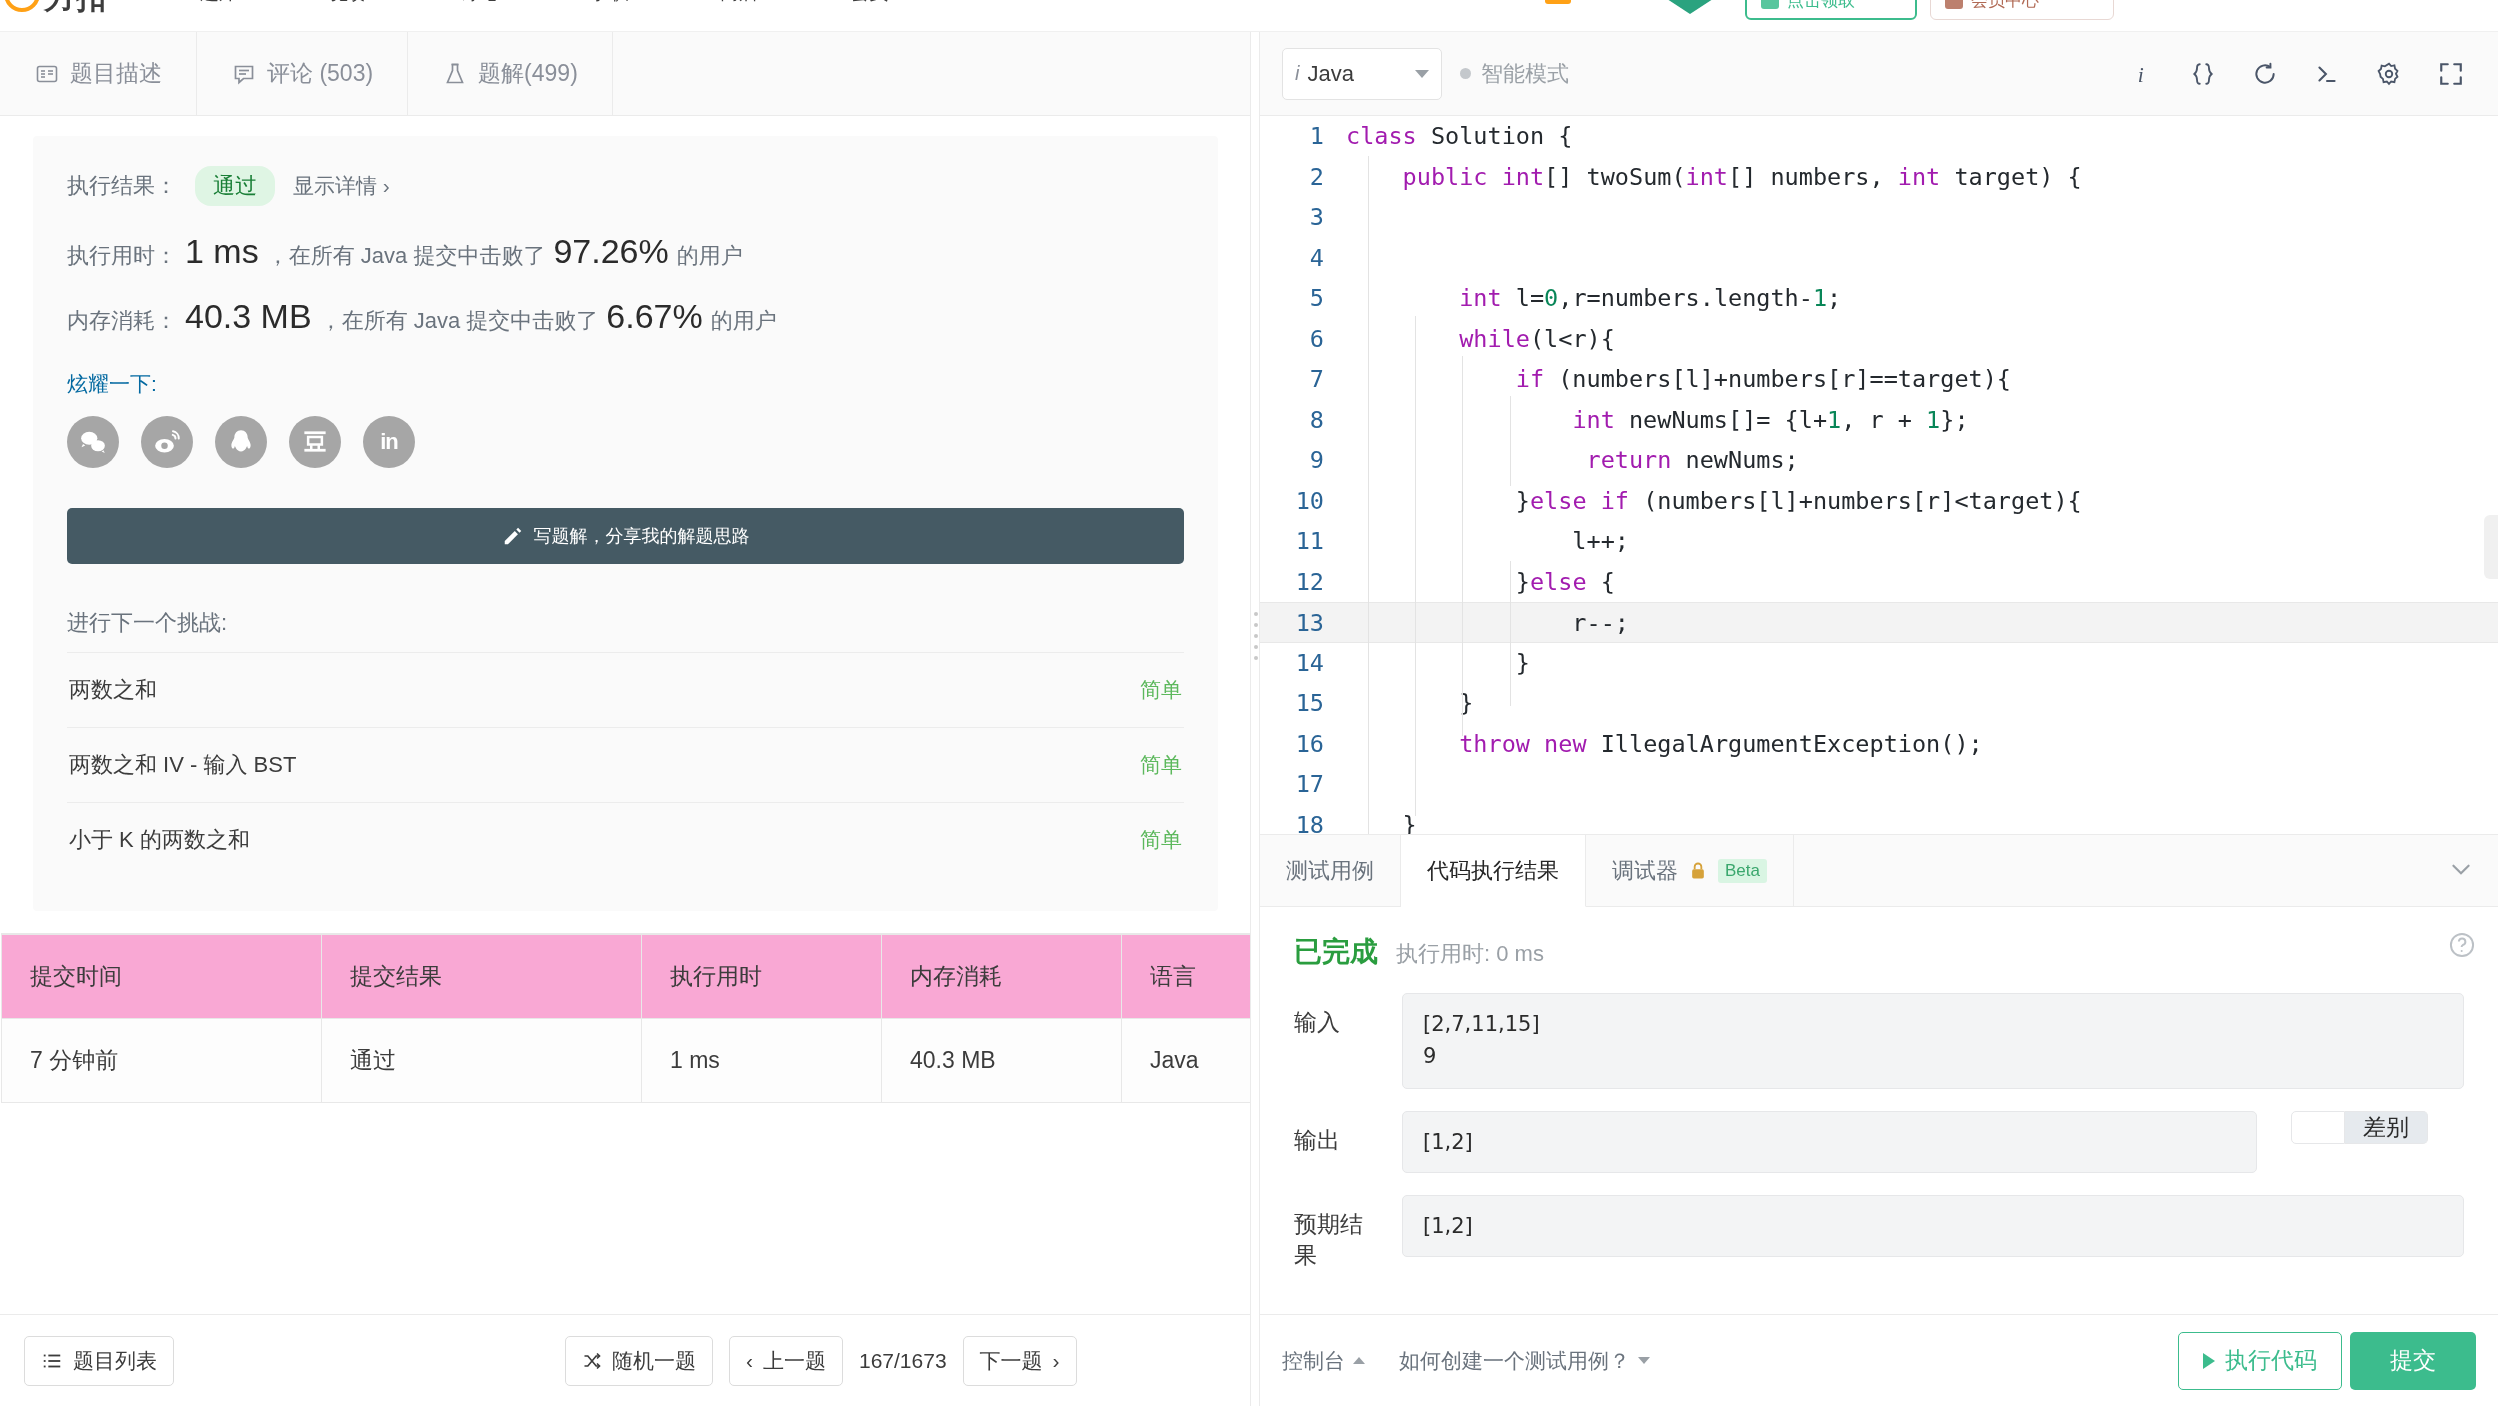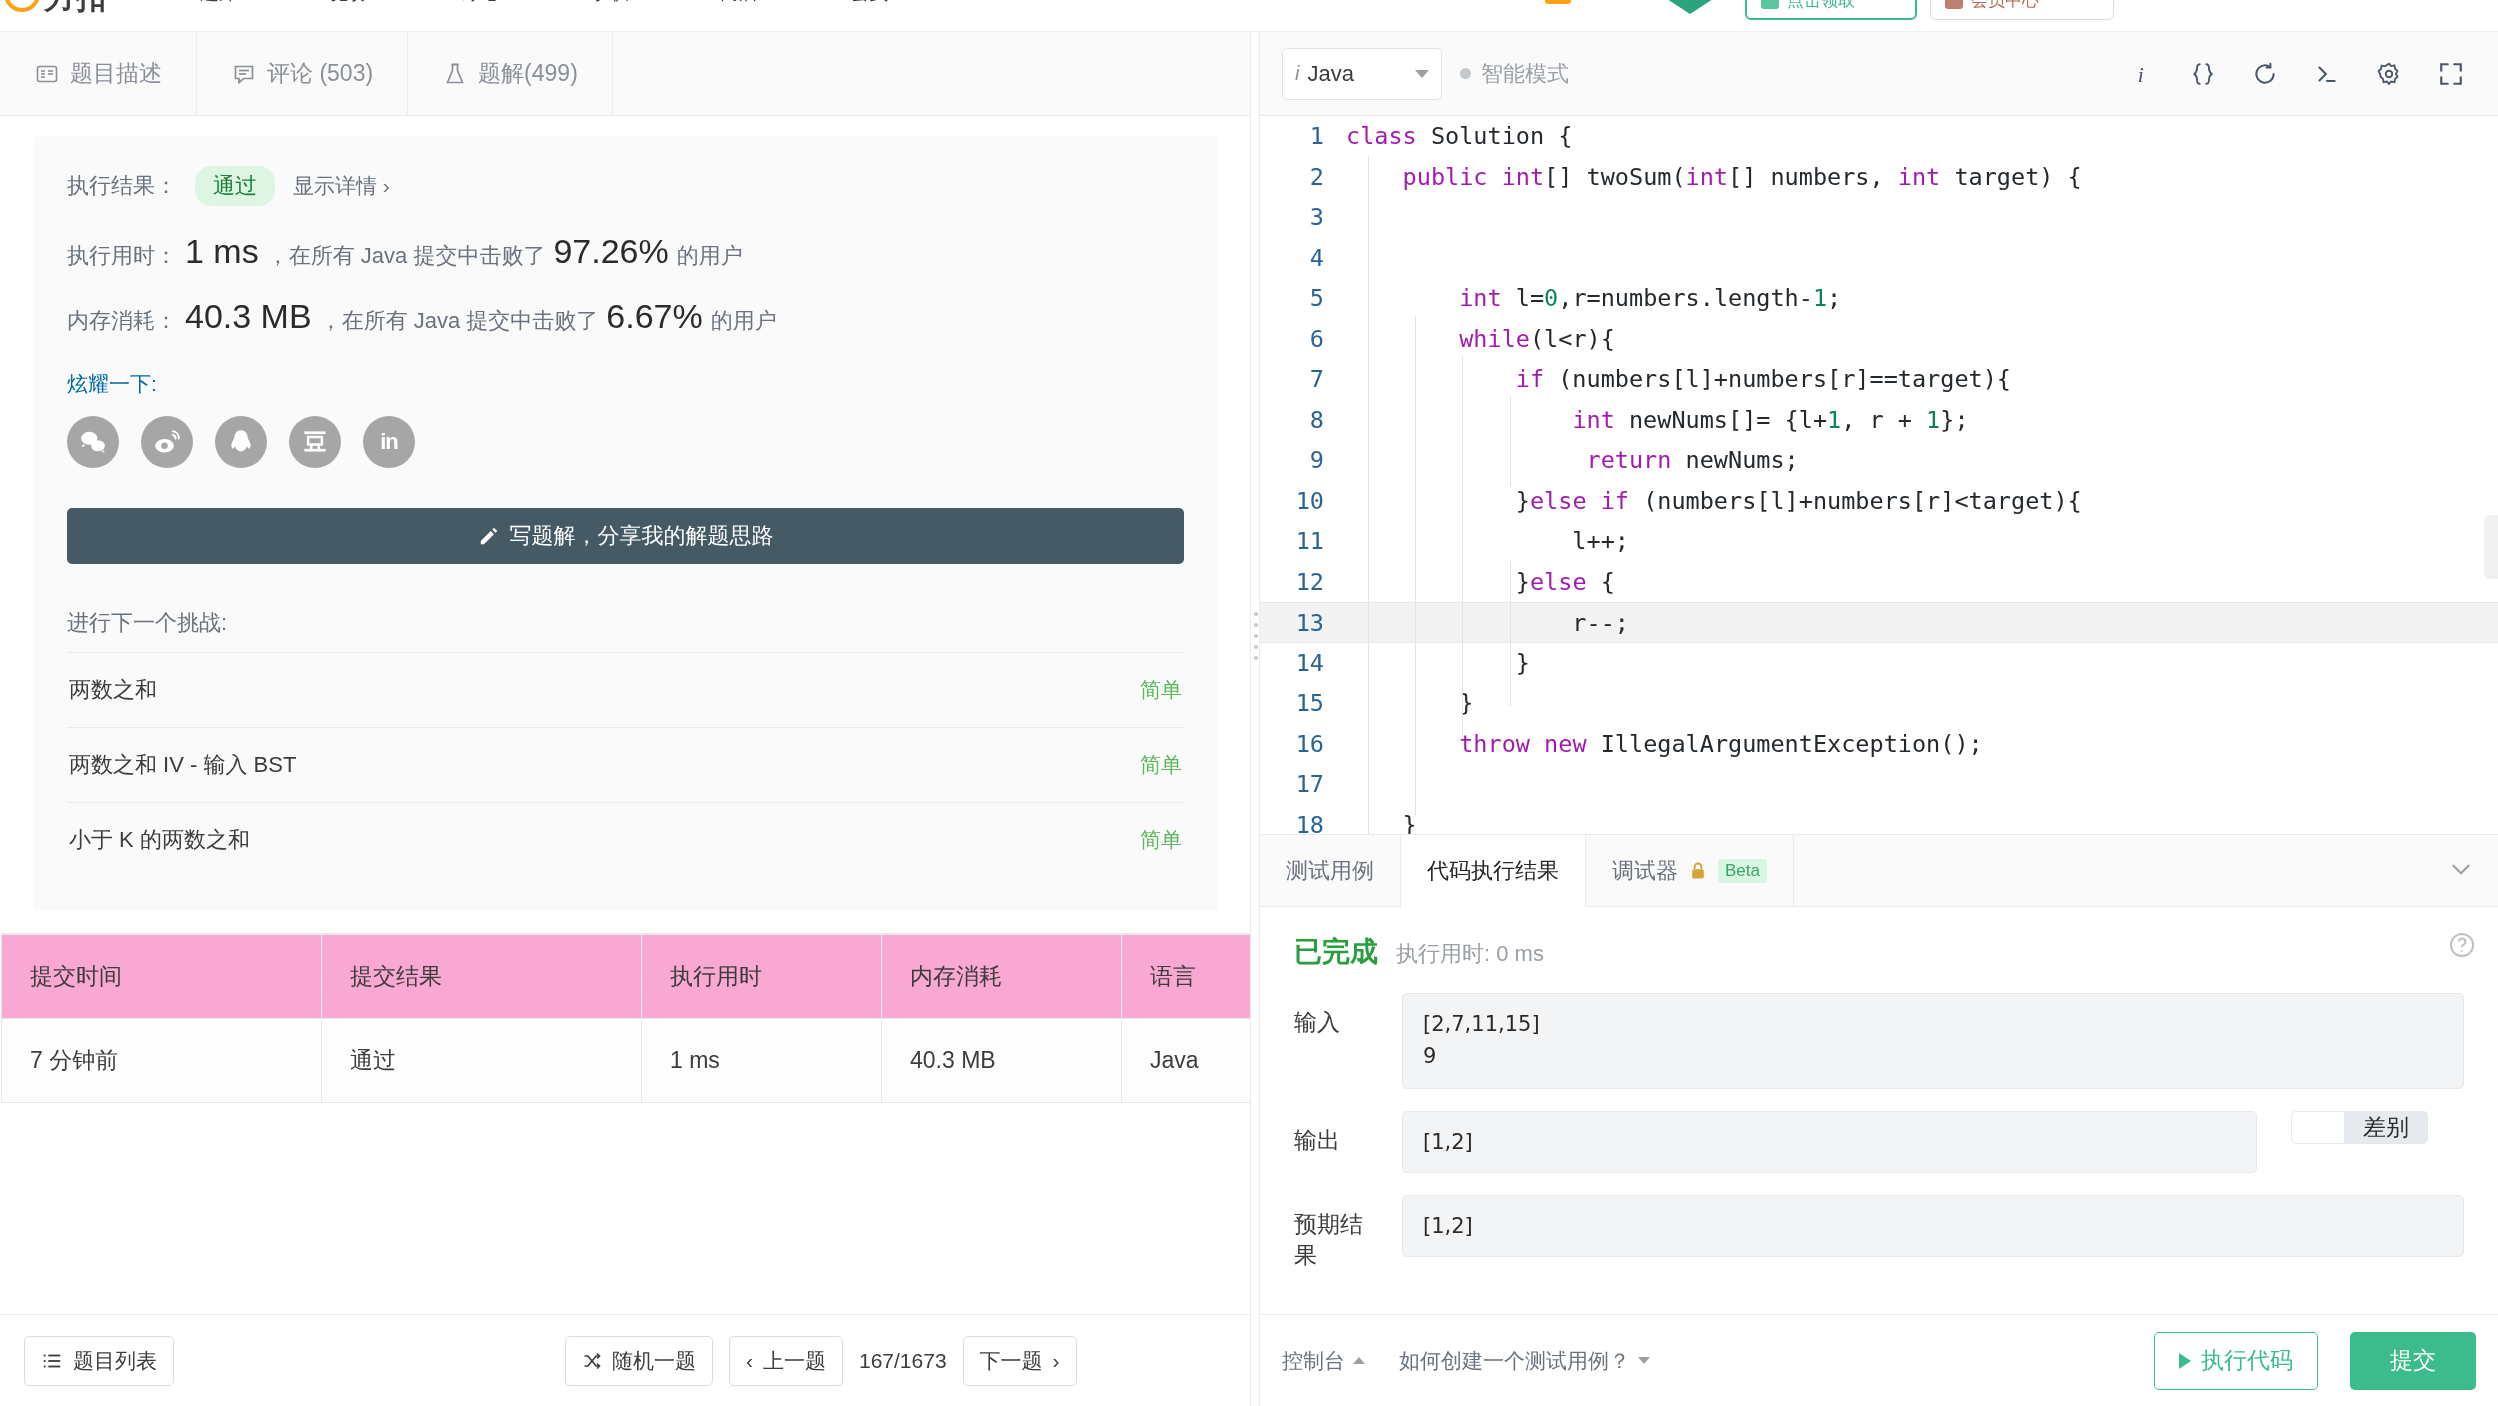--- a/index.html
+++ b/index.html
@@ -88,21 +88,21 @@
   .share-btn {
     width: 52px; height: 52px; border-radius: 50%; background: #a6a6a6;
     display: flex; align-items: center; justify-content: center; cursor: pointer;
   }
   .share-btn svg { width: 30px; height: 30px; fill: #fff; }
   .share-btn .txt { color:#fff; font-size:22px; font-weight:700; letter-spacing:-1px; }
 
   .write-solution {
     margin: 40px 0 8px 0; height: 56px; background: #455a64; border-radius: 5px;
     display: flex; align-items: center; justify-content: center; gap: 10px;
-    color: #fff; font-size: 22px; cursor: pointer;
+    color: #fff; font-size: 18px; cursor: pointer;
   }
   .pencil { width: 22px; height: 22px; fill: #fff; }
 
   .next-label { margin-top: 44px; font-size: 22px; color: #6a737d; }
   .chal-list { margin-top: 14px; }
   .chal-item {
     display: flex; align-items: center; justify-content: space-between;
     border-top: 1px solid #ececec; padding: 22px 2px; font-size: 22px; color: #3c3c3c;
     cursor: pointer;
   }
@@ -205,21 +205,21 @@
   .diff-label { background: #e6eaee; border: 1px solid #e6e7e9; border-left: none; border-radius: 0 5px 5px 0;
     display: flex; align-items: center; padding: 0 18px; font-size: 23px; color: #2b2b2b; cursor: pointer; }
 
   .right-bottombar {
     flex: 0 0 auto; height: 92px; border-top: 1px solid #ebebeb; background: #fff;
     display: flex; align-items: center; padding: 0 22px; gap: 34px;
   }
   .console-toggle, .howto { display: flex; align-items: center; gap: 8px; font-size: 21px; color: #6a737d; cursor: pointer; }
   .caret-up { width:0;height:0;border-left:6px solid transparent;border-right:6px solid transparent;border-bottom:7px solid #9aa0a6; }
   .caret-small-dn { width:0;height:0;border-left:6px solid transparent;border-right:6px solid transparent;border-top:7px solid #9aa0a6; }
-  .right-actions { margin-left: auto; display: flex; gap: 32px; }
+  .right-actions { margin-left: auto; display: flex; gap: 8px; }
   .btn-run {
     border: 1px solid #3cbc8d; color: #3cbc8d; background: #fff; border-radius: 5px;
     height: 58px; display: flex; align-items: center; gap: 10px; padding: 0 24px; font-size: 23px; cursor: pointer;
   }
   .btn-submit {
     background: #3cbc8d; color: #fff; border-radius: 5px; height: 58px;
     display: flex; align-items: center; padding: 0 40px; font-size: 23px; cursor: pointer;
   }
   .play-tri { width:0;height:0;border-top:8px solid transparent;border-bottom:8px solid transparent;border-left:12px solid #3cbc8d; }
 

